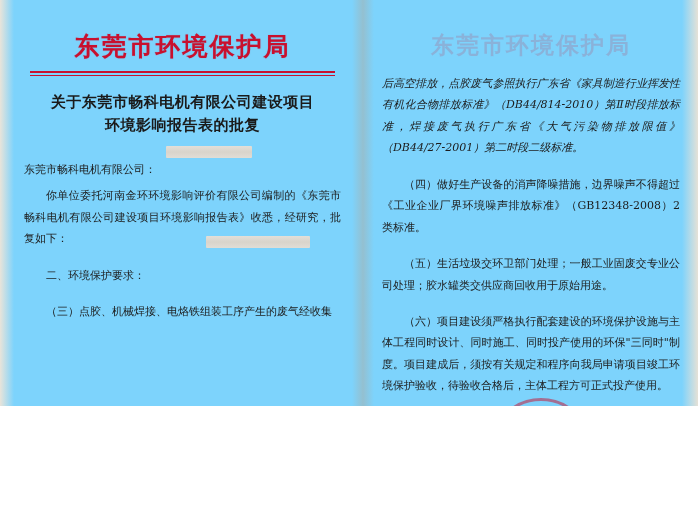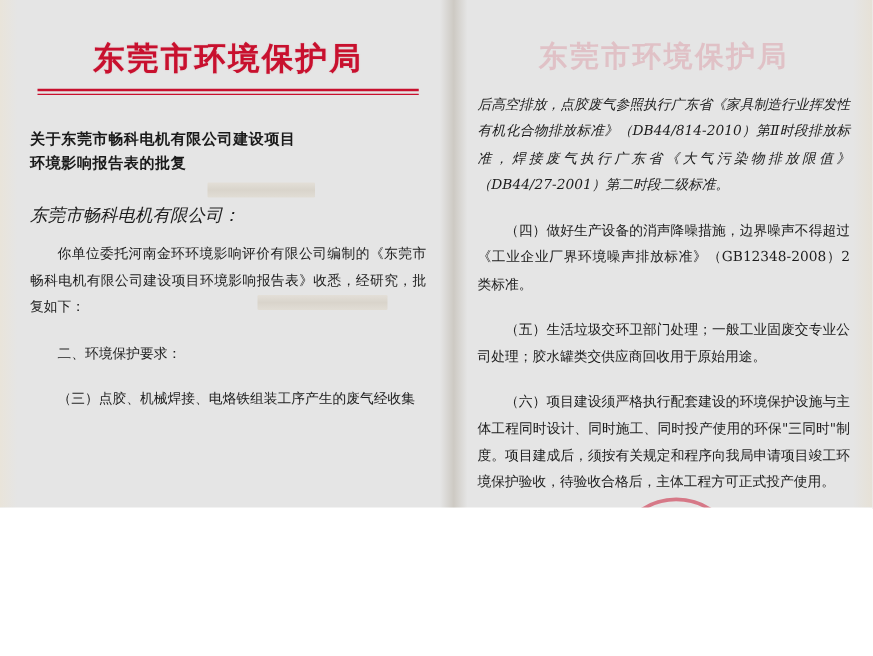--- a/index.html
+++ b/index.html
@@ -10,21 +10,21 @@
     width: 698px;
     height: 525px;
     background: #ffffff;
     font-family: "DejaVu Sans", "Liberation Sans", sans-serif;
     overflow: hidden;
   }
   .page {
     position: relative;
     width: 698px;
     height: 406px;
-    background: #e5e5e5;
+    background: #7dd3fc;
     overflow: hidden;
   }
   
   .page::before {
     content: "";
     position: absolute;
     left: 0; top: 0; bottom: 0;
     width: 14px;
     background: linear-gradient(to right, #e9e4da, rgba(253,252,250,0));
     pointer-events: none;
@@ -81,36 +81,36 @@
     margin: 8px 6px 0 6px;
     height: 2px;
     background: #c8102e;
   }
   .rule-red.thin {
     height: 1px;
     margin-top: 2px;
   }
 
   .doc-title {
-    margin-top: 26px;
-    font-family: "DejaVu Serif", "Liberation Serif", serif;
-    font-weight: bold;
-    font-size: 12px;
+    margin-top: 15px;
+    text-align: center;
+    font-family: "DejaVu Serif", "Liberation Serif", serif;
+    font-weight: bold;
+    font-size: 15px;
     color: #1a1a1a;
     line-height: 1.55;
     letter-spacing: 0.5px;
   }
 
   .addressee {
     margin-top: 22px;
     font-family: "DejaVu Serif", "Liberation Serif", serif;
-    font-size: 14px;
+    font-size: 11px;
     color: #1c1c1c;
     line-height: 1.8;
-    font-style: italic;
   }
 
   .body-text {
     margin-top: 6px;
     font-family: "DejaVu Serif", "Liberation Serif", serif;
     font-size: 11px;
     color: #1c1c1c;
     line-height: 1.95;
     text-align: justify;
   }

